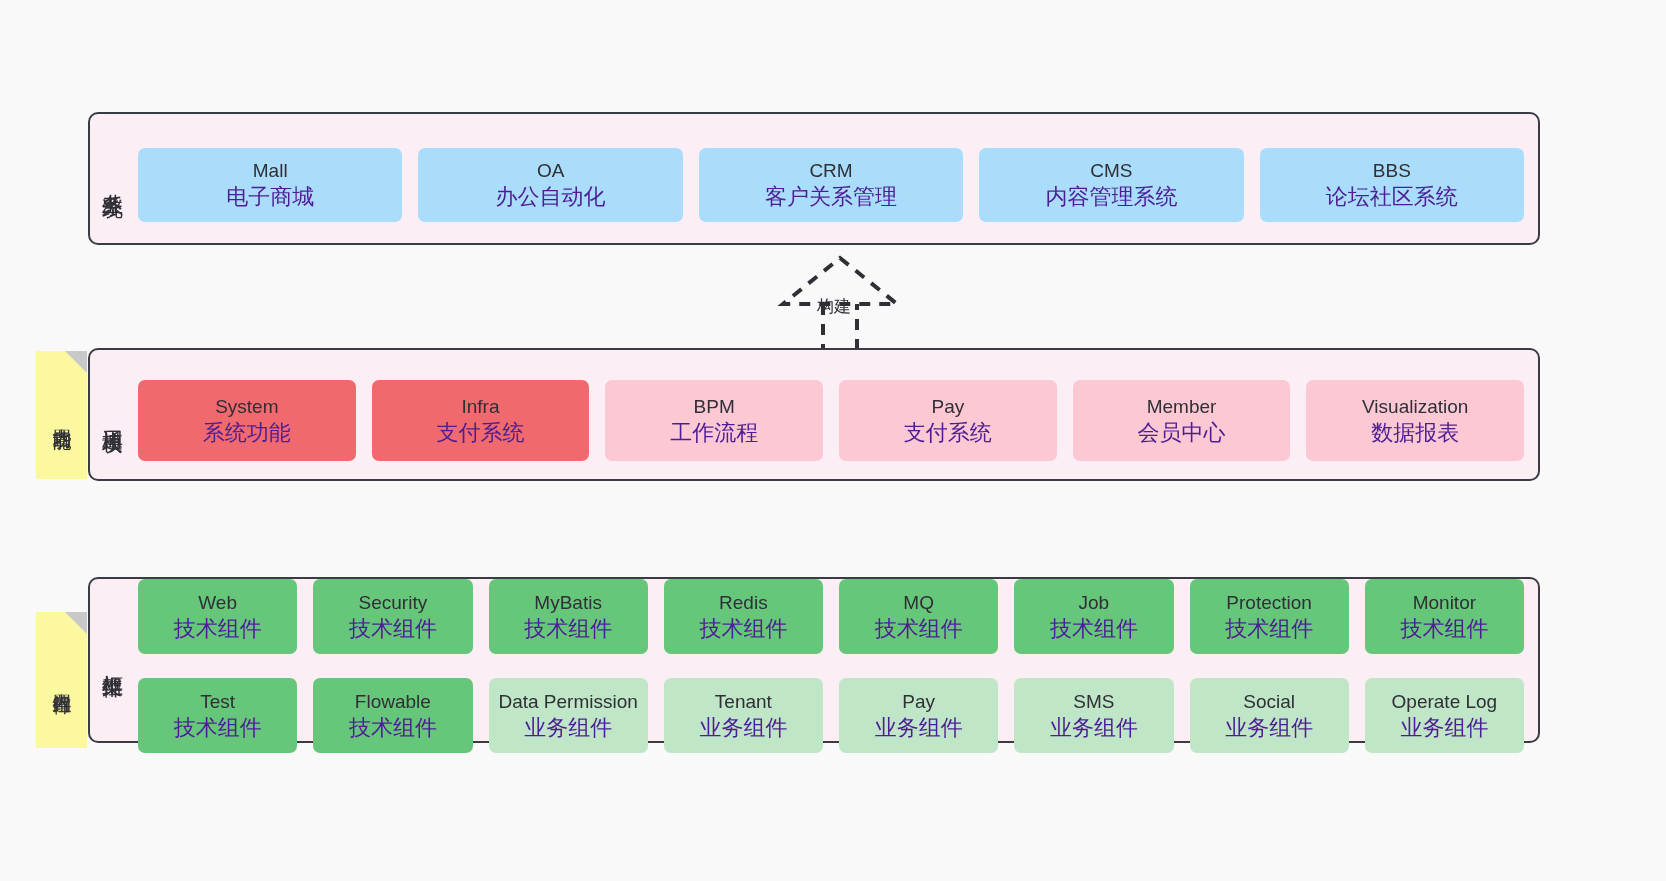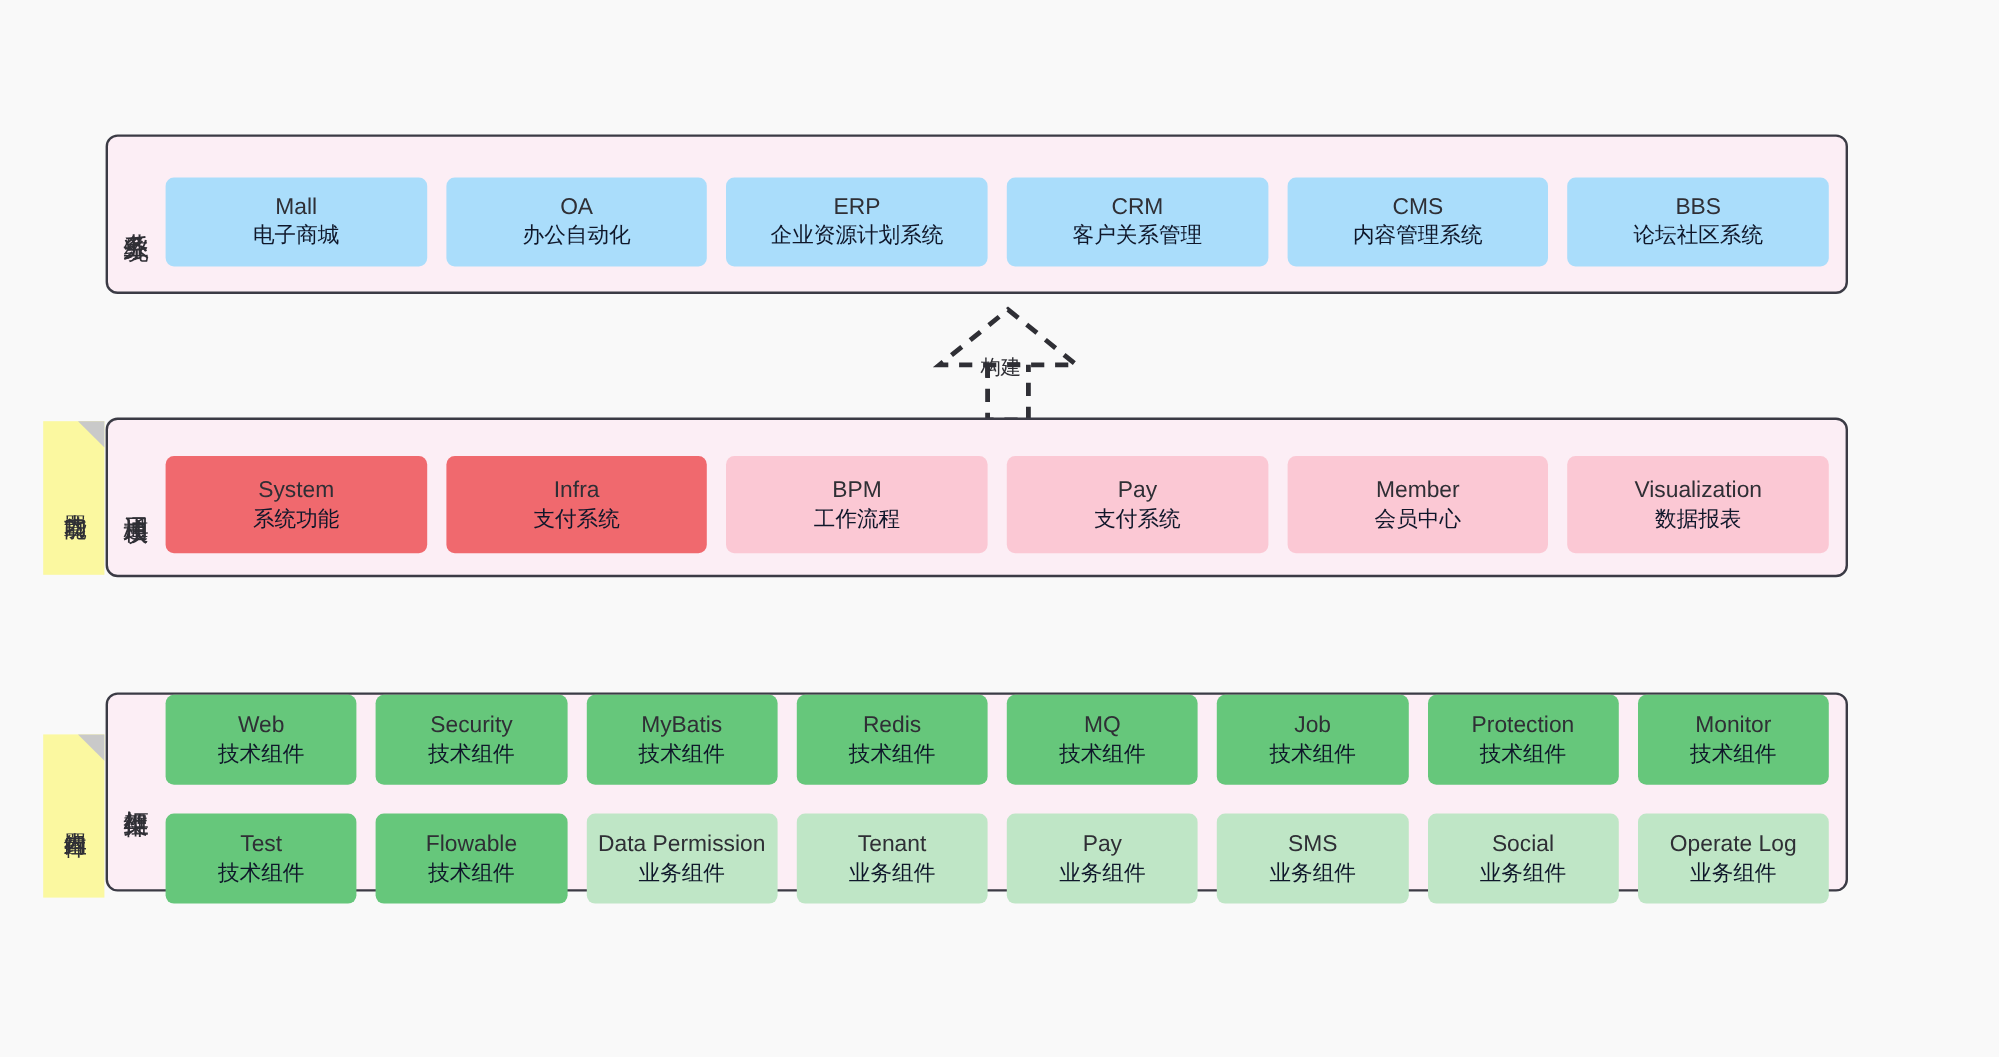--- a/index.html
+++ b/index.html
@@ -74,22 +74,22 @@
     text-align: center;
     line-height: 1.26;
     padding: 6px 4px;
     margin-top: 12px;
   }
   .card .card-en {
     font-size: 19px;
     color: #2f2f35;
   }
   .card .card-cn {
-    font-size: 18px;
-    color: #0f172a;
+    font-size: 22px;
+    color: #4c1d95;
   }
 
   .c-blue      { background: #aaddfb; }
   .c-red       { background: #f0696e; }
   .c-pink      { background: #fbc8d4; }
   .c-green     { background: #66c77b; }
   .c-lightgreen{ background: #bfe6c6; }
 
   
   #layer-business { left: 88px;  top: 112px; width: 1452px; height: 133px; }
@@ -164,24 +164,20 @@
       <div class="card-row" id="row-business">
           <div class="card c-blue">
             <div class="card-en">Mall</div>
             <div class="card-cn">电子商城</div>
           </div>
           <div class="card c-blue">
             <div class="card-en">OA</div>
             <div class="card-cn">办公自动化</div>
           </div>
           <div class="card c-blue">
-            <div class="card-en">ERP</div>
-            <div class="card-cn">企业资源计划系统</div>
-          </div>
-          <div class="card c-blue">
             <div class="card-en">CRM</div>
             <div class="card-cn">客户关系管理</div>
           </div>
           <div class="card c-blue">
             <div class="card-en">CMS</div>
             <div class="card-cn">内容管理系统</div>
           </div>
           <div class="card c-blue">
             <div class="card-en">BBS</div>
             <div class="card-cn">论坛社区系统</div>

